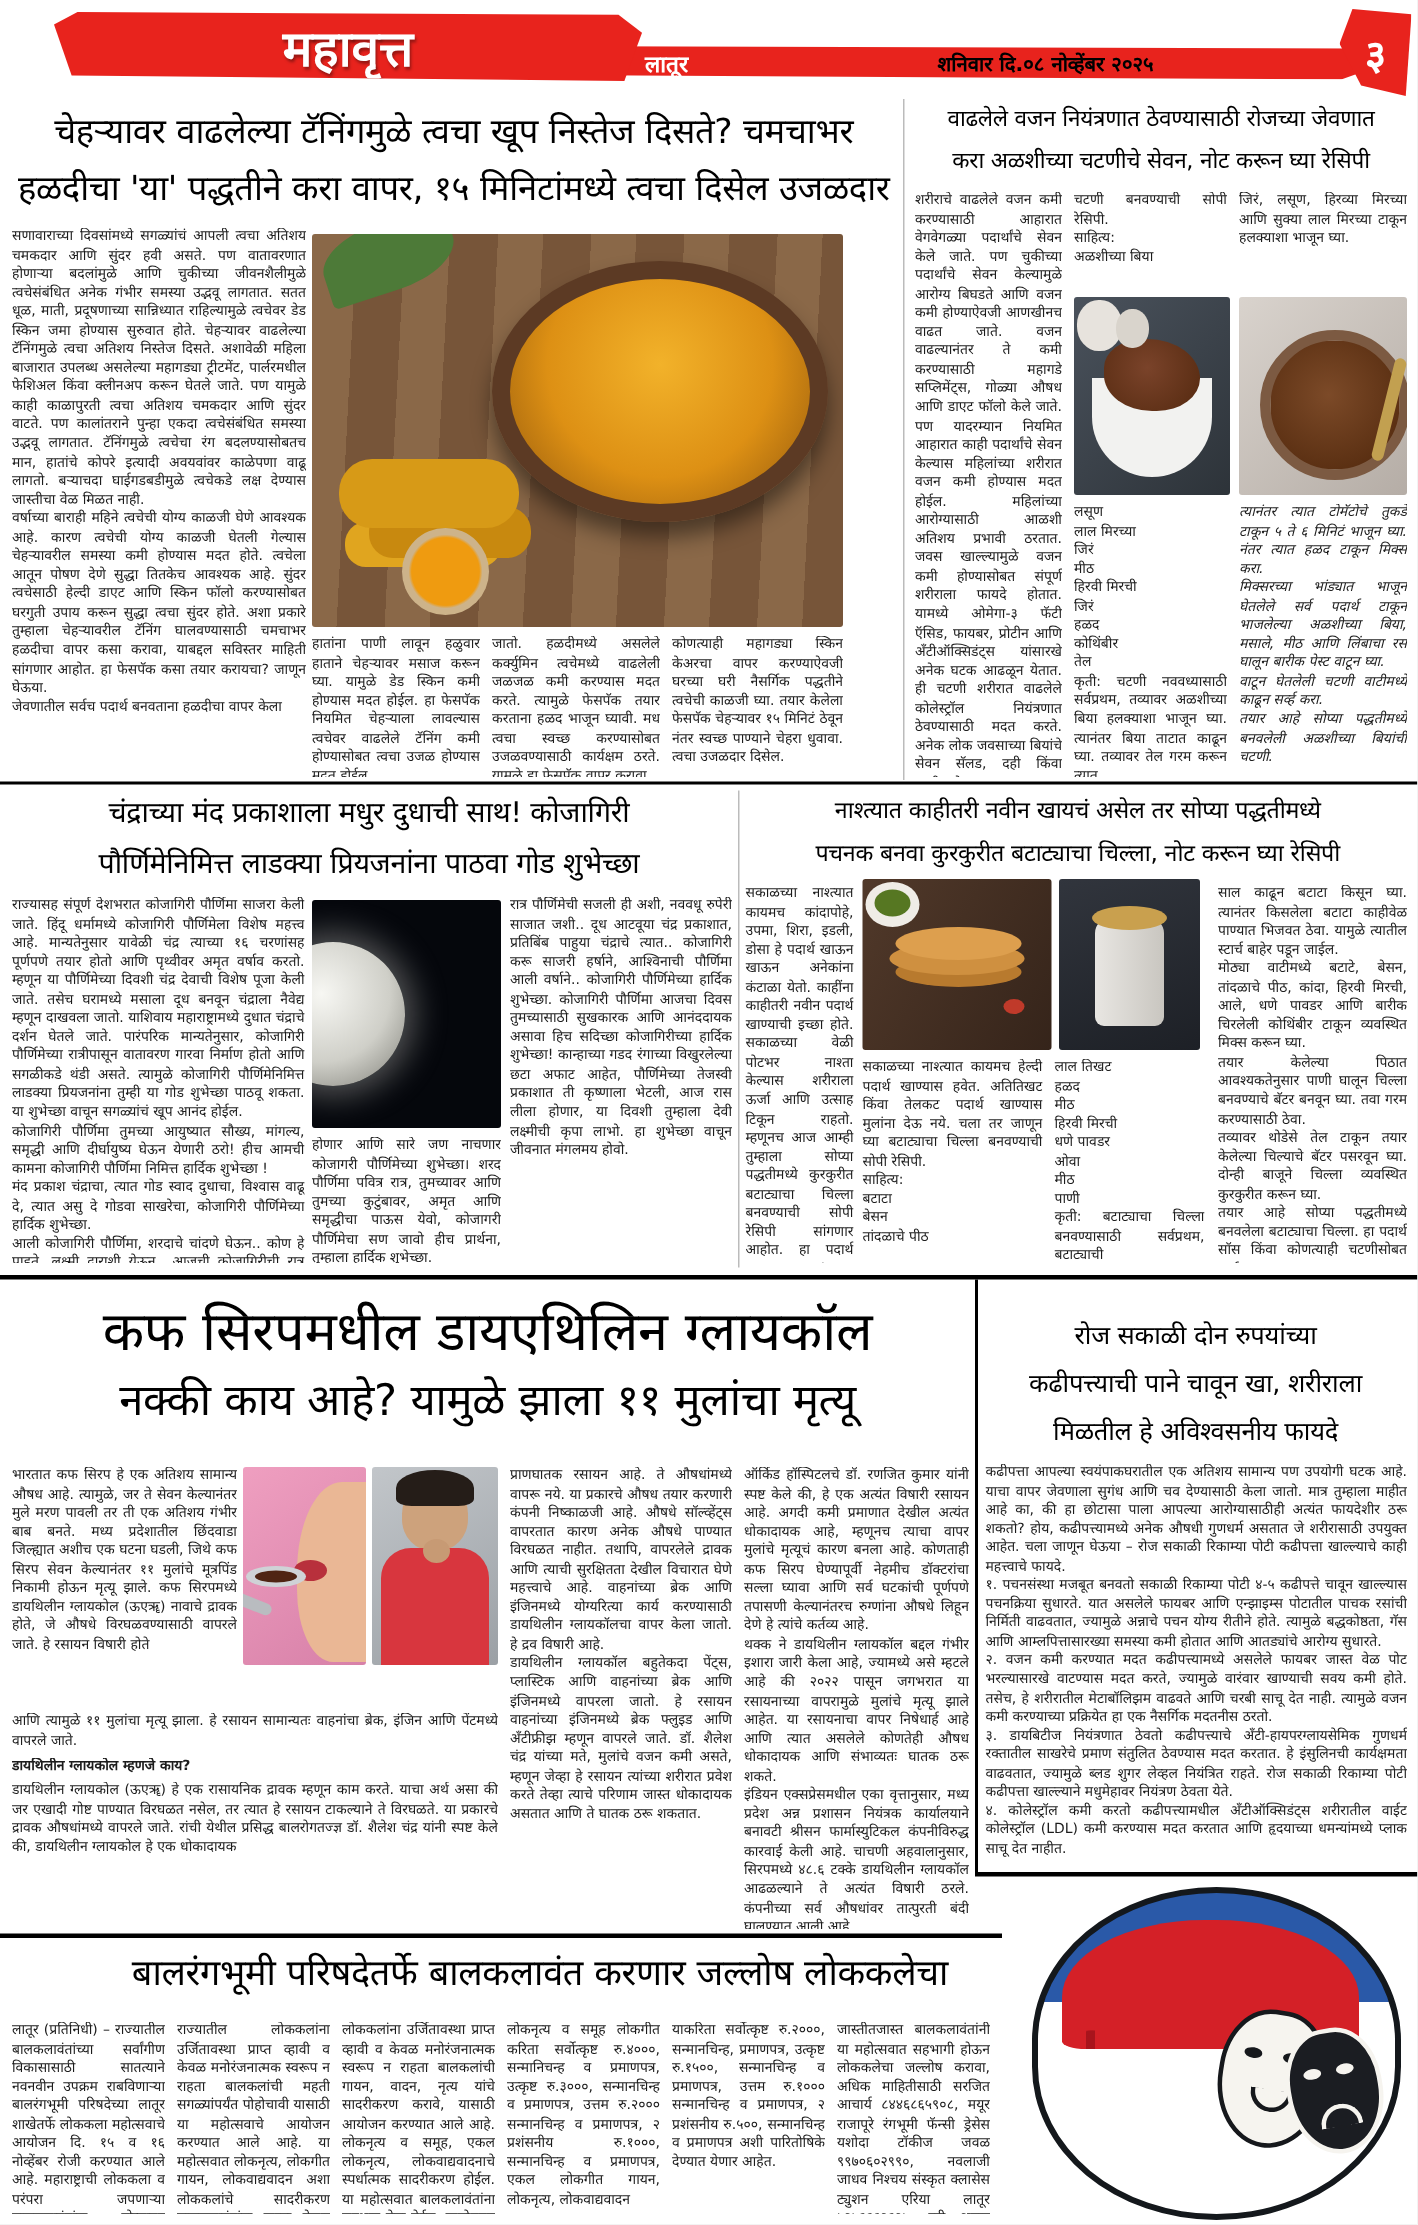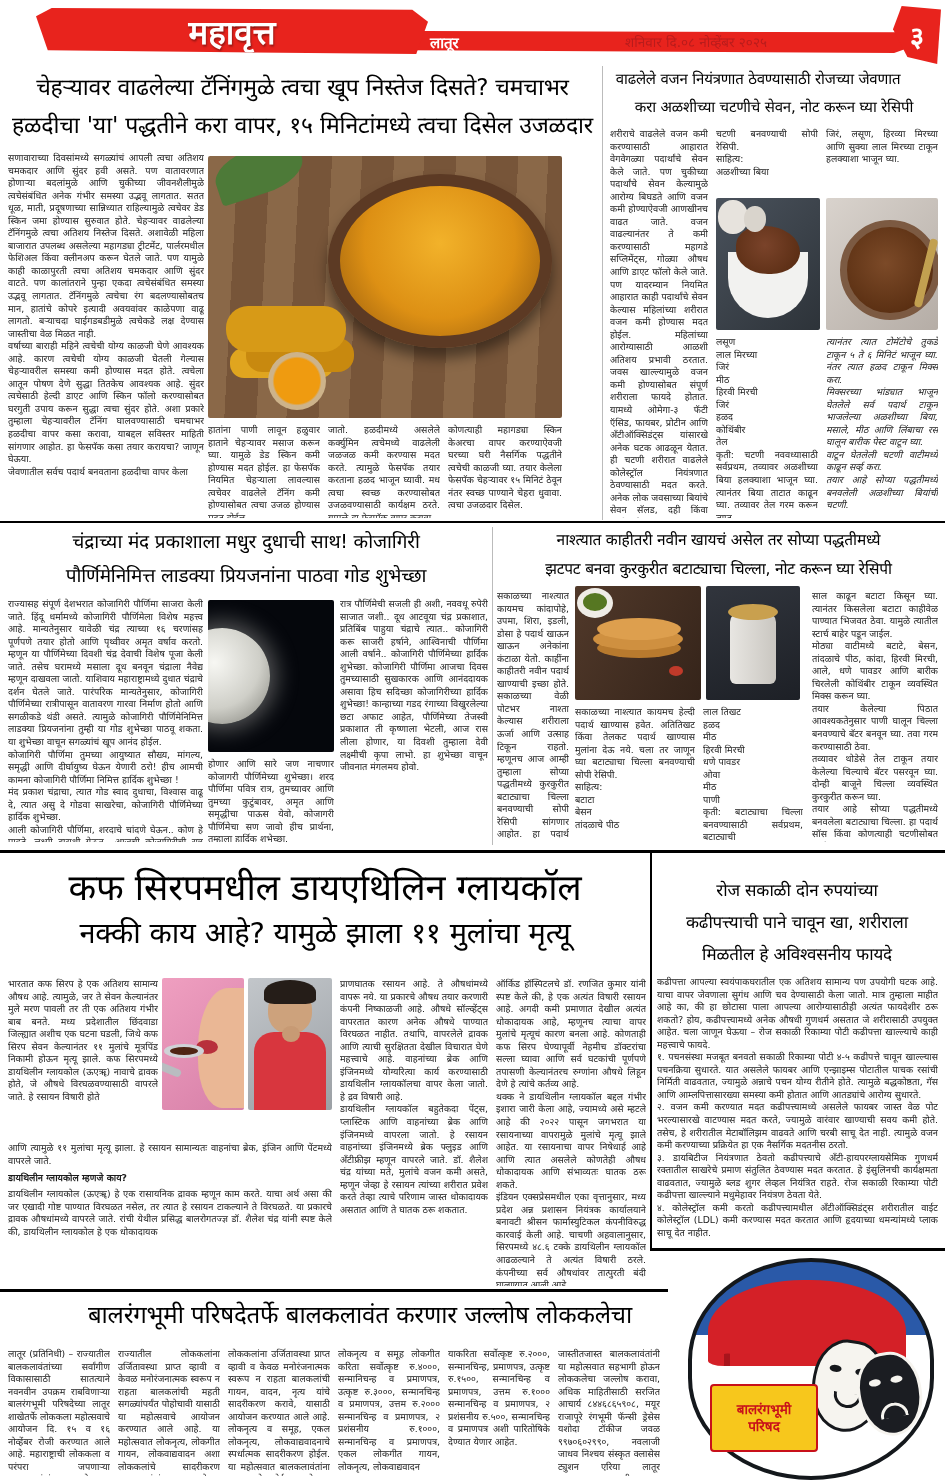--- a/index.html
+++ b/index.html
@@ -18,21 +18,21 @@
   .head-strip{position:absolute;left:58px;top:30px;width:862px;height:23px;background:#e8231d;
               clip-path:polygon(0 35%,2% 0,98% 10%,100% 60%,97% 100%,2% 80%);}
   .masthead{position:absolute;left:36px;top:8px;width:392px;height:46px;background:#e8231d;
             clip-path:polygon(0 18%,4% 0,96% 4%,100% 30%,97% 100%,3% 92%);
             display:flex;align-items:center;justify-content:center;}
   .masthead span{color:#fff;font-weight:bold;font-size:33px;text-shadow:1px 2px 2px rgba(0,0,0,.35);}
   .pageno{position:absolute;left:893px;top:6px;width:48px;height:58px;background:#e8231d;
           clip-path:polygon(18% 0,100% 6%,92% 100%,30% 88%,0 40%);
           display:flex;align-items:center;justify-content:center;color:#fff;font-size:27px;font-weight:bold;}
   .city{position:absolute;left:430px;top:32px;color:#fff;font-weight:bold;font-size:15px;}
-  .date{position:absolute;left:625px;top:33px;color:#b91c1c;font-weight:normal;font-size:13.5px;}
+  .date{position:absolute;left:625px;top:33px;color:#000000;font-weight:bold;font-size:13.5px;}
   .subhead-bold{font-weight:bold;}
   
   .logo-oval{position:absolute;border:4px solid #14181c;border-radius:50% / 46%;
              background:linear-gradient(180deg,#2a59a8 0 34%,#ffffff 34%);}
   .curtain{position:absolute;background:
      radial-gradient(circle at 10% 100%, transparent 12px, #d42027 13px),
      repeating-linear-gradient(90deg,#d42027 0 16px,#a8141c 16px 22px);
      border-radius:48% 48% 8% 8% / 60% 60% 6% 6%;}
   .mask{position:absolute;border-radius:46% 46% 52% 52%;}
   .mask .eye{position:absolute;width:12px;height:7px;border-radius:50%;}
@@ -80,21 +80,21 @@
     </div>
 
     <div class="body-col" style="left:208px;top:424px;width:112px;height:94px;">हातांना पाणी लावून हळुवार हाताने चेहऱ्यावर मसाज करून घ्या. यामुळे डेड स्किन कमी होण्यास मदत होईल. हा फेसपॅक नियमित चेहऱ्याला लावल्यास त्वचेवर वाढलेले टॅनिंग कमी होण्यासोबत त्वचा उजळ होण्यास मदत होईल.</div>
     <div class="body-col" style="left:328px;top:424px;width:112px;height:94px;">जातो. हळदीमध्ये असलेले कर्क्युमिन त्वचेमध्ये वाढलेली जळजळ कमी करण्यास मदत करते. त्यामुळे फेसपॅक तयार करताना हळद भाजून घ्यावी. मध त्वचा स्वच्छ करण्यासोबत उजळवण्यासाठी कार्यक्षम ठरते. यामुळे हा फेसपॅक वापर करावा.</div>
     <div class="body-col" style="left:448px;top:424px;width:114px;height:94px;">कोणत्याही महागड्या स्किन केअरचा वापर करण्याऐवजी घरच्या घरी नैसर्गिक पद्धतीने त्वचेची काळजी घ्या. तयार केलेला फेसपॅक चेहऱ्यावर १५ मिनिटं ठेवून नंतर स्वच्छ पाण्याने चेहरा धुवावा. त्वचा उजळदार दिसेल.</div>
   </div>
 
   <div class="vrule" style="left:602px;top:66px;height:454px;"></div>
 
   <div>
-    <div class="hl" style="left:592px;top:68px;width:332px;font-size:15px;">वाढलेले वजन नियंत्रणात ठेवण्यासाठी रोजच्या जेवणात</div>
+    <div class="hl" style="left:608px;top:68px;width:332px;font-size:15px;">वाढलेले वजन नियंत्रणात ठेवण्यासाठी रोजच्या जेवणात</div>
     <div class="hl" style="left:608px;top:96px;width:332px;font-size:15px;">करा अळशीच्या चटणीचे सेवन, नोट करून घ्या रेसिपी</div>
 
     <div class="body-col" style="left:610px;top:128px;width:98px;height:390px;">शरीराचे वाढलेले वजन कमी करण्यासाठी आहारात वेगवेगळ्या पदार्थांचे सेवन केले जाते. पण चुकीच्या पदार्थांचे सेवन केल्यामुळे आरोग्य बिघडते आणि वजन कमी होण्याऐवजी आणखीनच वाढत जाते. वजन वाढल्यानंतर ते कमी करण्यासाठी महागडे सप्लिमेंट्स, गोळ्या औषध आणि डाएट फॉलो केले जाते. पण यादरम्यान नियमित आहारात काही पदार्थांचे सेवन केल्यास महिलांच्या शरीरात वजन कमी होण्यास मदत होईल. महिलांच्या आरोग्यासाठी आळशी अतिशय प्रभावी ठरतात. जवस खाल्ल्यामुळे वजन कमी होण्यासोबत संपूर्ण शरीराला फायदे होतात. यामध्ये ओमेगा-३ फॅटी ऍसिड, फायबर, प्रोटीन आणि अँटीऑक्सिडंट्स यांसारखे अनेक घटक आढळून येतात. ही चटणी शरीरात वाढलेले कोलेस्ट्रॉल नियंत्रणात ठेवण्यासाठी मदत करते. अनेक लोक जवसाच्या बियांचे सेवन सॅलड, दही किंवा स्मूदीमध्ये सुद्धा टाकून खातात. चला तर जाणून घेऊया जवस चटणी बनवण्याची सोपी पद्धत.</div>
     <div class="body-col pre" style="left:716px;top:128px;width:102px;height:68px;">चटणी बनवण्याची सोपी रेसिपी.
 साहित्य:
 अळशीच्या बिया</div>
     <div class="body-col" style="left:826px;top:128px;width:112px;height:68px;">जिरं, लसूण, हिरव्या मिरच्या आणि सुक्या लाल मिरच्या टाकून हलक्याशा भाजून घ्या.</div>
 
     <div class="photo" style="left:716px;top:198px;width:104px;height:132px;
          background:linear-gradient(135deg,#4a525c,#2d3339);">
@@ -144,21 +144,21 @@
     </div>
     <div class="body-col" style="left:208px;top:758px;width:126px;height:84px;">होणार आणि सारे जण नाचणार कोजागरी पौर्णिमेच्या शुभेच्छा। शरद पौर्णिमा पवित्र रात्र, तुमच्यावर आणि तुमच्या कुटुंबावर, अमृत आणि समृद्धीचा पाऊस येवो, कोजागरी पौर्णिमेचा सण जावो हीच प्रार्थना, तुम्हाला हार्दिक शुभेच्छा.</div>
 
     <div class="body-col" style="left:340px;top:598px;width:148px;height:244px;">रात्र पौर्णिमेची सजली ही अशी, नववधू रुपेरी साजात जशी.. दूध आटवूया चंद्र प्रकाशात, प्रतिबिंब पाहुया चंद्राचे त्यात.. कोजागिरी करू साजरी हर्षाने, आश्विनाची पौर्णिमा आली वर्षाने.. कोजागिरी पौर्णिमेच्या हार्दिक शुभेच्छा. कोजागिरी पौर्णिमा आजचा दिवस तुमच्यासाठी सुखकारक आणि आनंददायक असावा हिच सदिच्छा कोजागिरीच्या हार्दिक शुभेच्छा! कान्हाच्या गडद रंगाच्या विखुरलेल्या छटा अफाट आहेत, पौर्णिमेच्या तेजस्वी प्रकाशात ती कृष्णाला भेटली, आज रास लीला होणार, या दिवशी तुम्हाला देवी लक्ष्मीची कृपा लाभो. हा शुभेच्छा वाचून जीवनात मंगलमय होवो.</div>
   </div>
 
   <div class="vrule" style="left:492px;top:527px;height:318px;"></div>
 
   <div>
     <div class="hl" style="left:495px;top:528px;width:447px;font-size:15.5px;">नाश्त्यात काहीतरी नवीन खायचं असेल तर सोप्या पद्धतीमध्ये</div>
-    <div class="hl" style="left:495px;top:557px;width:447px;font-size:15.5px;">झटपट बनवा कुरकुरीत बटाट्याचा चिल्ला, नोट करून घ्या रेसिपी</div>
+    <div class="hl" style="left:495px;top:557px;width:447px;font-size:15.5px;">पचनक बनवा कुरकुरीत बटाट्याचा चिल्ला, नोट करून घ्या रेसिपी</div>
 
     <div class="body-col" style="left:497px;top:590px;width:72px;height:252px;">सकाळच्या नाश्त्यात कायमच कांदापोहे, उपमा, शिरा, इडली, डोसा हे पदार्थ खाऊन खाऊन अनेकांना कंटाळा येतो. काहींना काहीतरी नवीन पदार्थ खाण्याची इच्छा होते. सकाळच्या वेळी पोटभर नाश्ता केल्यास शरीराला ऊर्जा आणि उत्साह टिकून राहतो. म्हणूनच आज आम्ही तुम्हाला सोप्या पद्धतीमध्ये कुरकुरीत बटाट्याचा चिल्ला बनवण्याची सोपी रेसिपी सांगणार आहोत. हा पदार्थ लहान मुलांपासून अगदी मोठ्यांपर्यंत सगळ्यांचं खूप जास्त आवडेल. याशिवाय लहान मुलांच्या डब्यामध्ये सुद्धा बटाट्याचा चिल्ला तुम्ही देऊ शकता. सकाळच्या घाईगडबडीमध्ये नाश्त्यात काय बनवावं बऱ्याचदा सुचत नाही. अशावेळी बटाट्याचा चिल्ला अतिशय उत्तम पर्याय आहे. लहान मुलांना</div>
 
     <div class="photo" style="left:575px;top:586px;width:126px;height:114px;
          background:linear-gradient(120deg,#51392a,#35241a);">
       <div class="abs" style="left:22px;top:52px;width:84px;height:20px;border-radius:50%;background:#b87a2e;"></div>
       <div class="abs" style="left:18px;top:42px;width:90px;height:22px;border-radius:50%;background:#cf9040;"></div>
       <div class="abs" style="left:22px;top:32px;width:84px;height:22px;border-radius:50%;background:#dd9f4e;"></div>
       <div class="abs" style="left:2px;top:2px;width:36px;height:30px;border-radius:50%;background:#efece6;"></div>
       <div class="abs" style="left:8px;top:7px;width:24px;height:18px;border-radius:50%;background:#567722;"></div>
@@ -257,18 +257,16 @@
       <div class="mask" style="left:130px;top:84px;width:66px;height:86px;background:#f6f4ef;border:3px solid #16181c;transform:rotate(9deg);">
         <span class="eye" style="left:12px;top:24px;background:#16181c;"></span>
         <span class="eye" style="left:38px;top:24px;background:#16181c;"></span>
         <span class="mouth" style="left:20px;top:50px;border:3px solid #16181c;border-top:none;"></span>
       </div>
       <div class="mask" style="left:176px;top:96px;width:58px;height:78px;background:#1b1d22;border:3px solid #f6f4ef;transform:rotate(-10deg);">
         <span class="eye" style="left:10px;top:22px;background:#f6f4ef;"></span>
         <span class="eye" style="left:32px;top:22px;background:#f6f4ef;"></span>
         <span class="mouth" style="left:16px;top:48px;border:3px solid #f6f4ef;border-bottom:none;border-radius:22px 22px 0 0;"></span>
       </div>
-      <div class="logo-band pre" style="left:28px;top:128px;width:104px;height:64px;">बालरंगभूमी
-परिषद</div>
     </div>
   </div>
 
 </div>
 
 </body></html>

